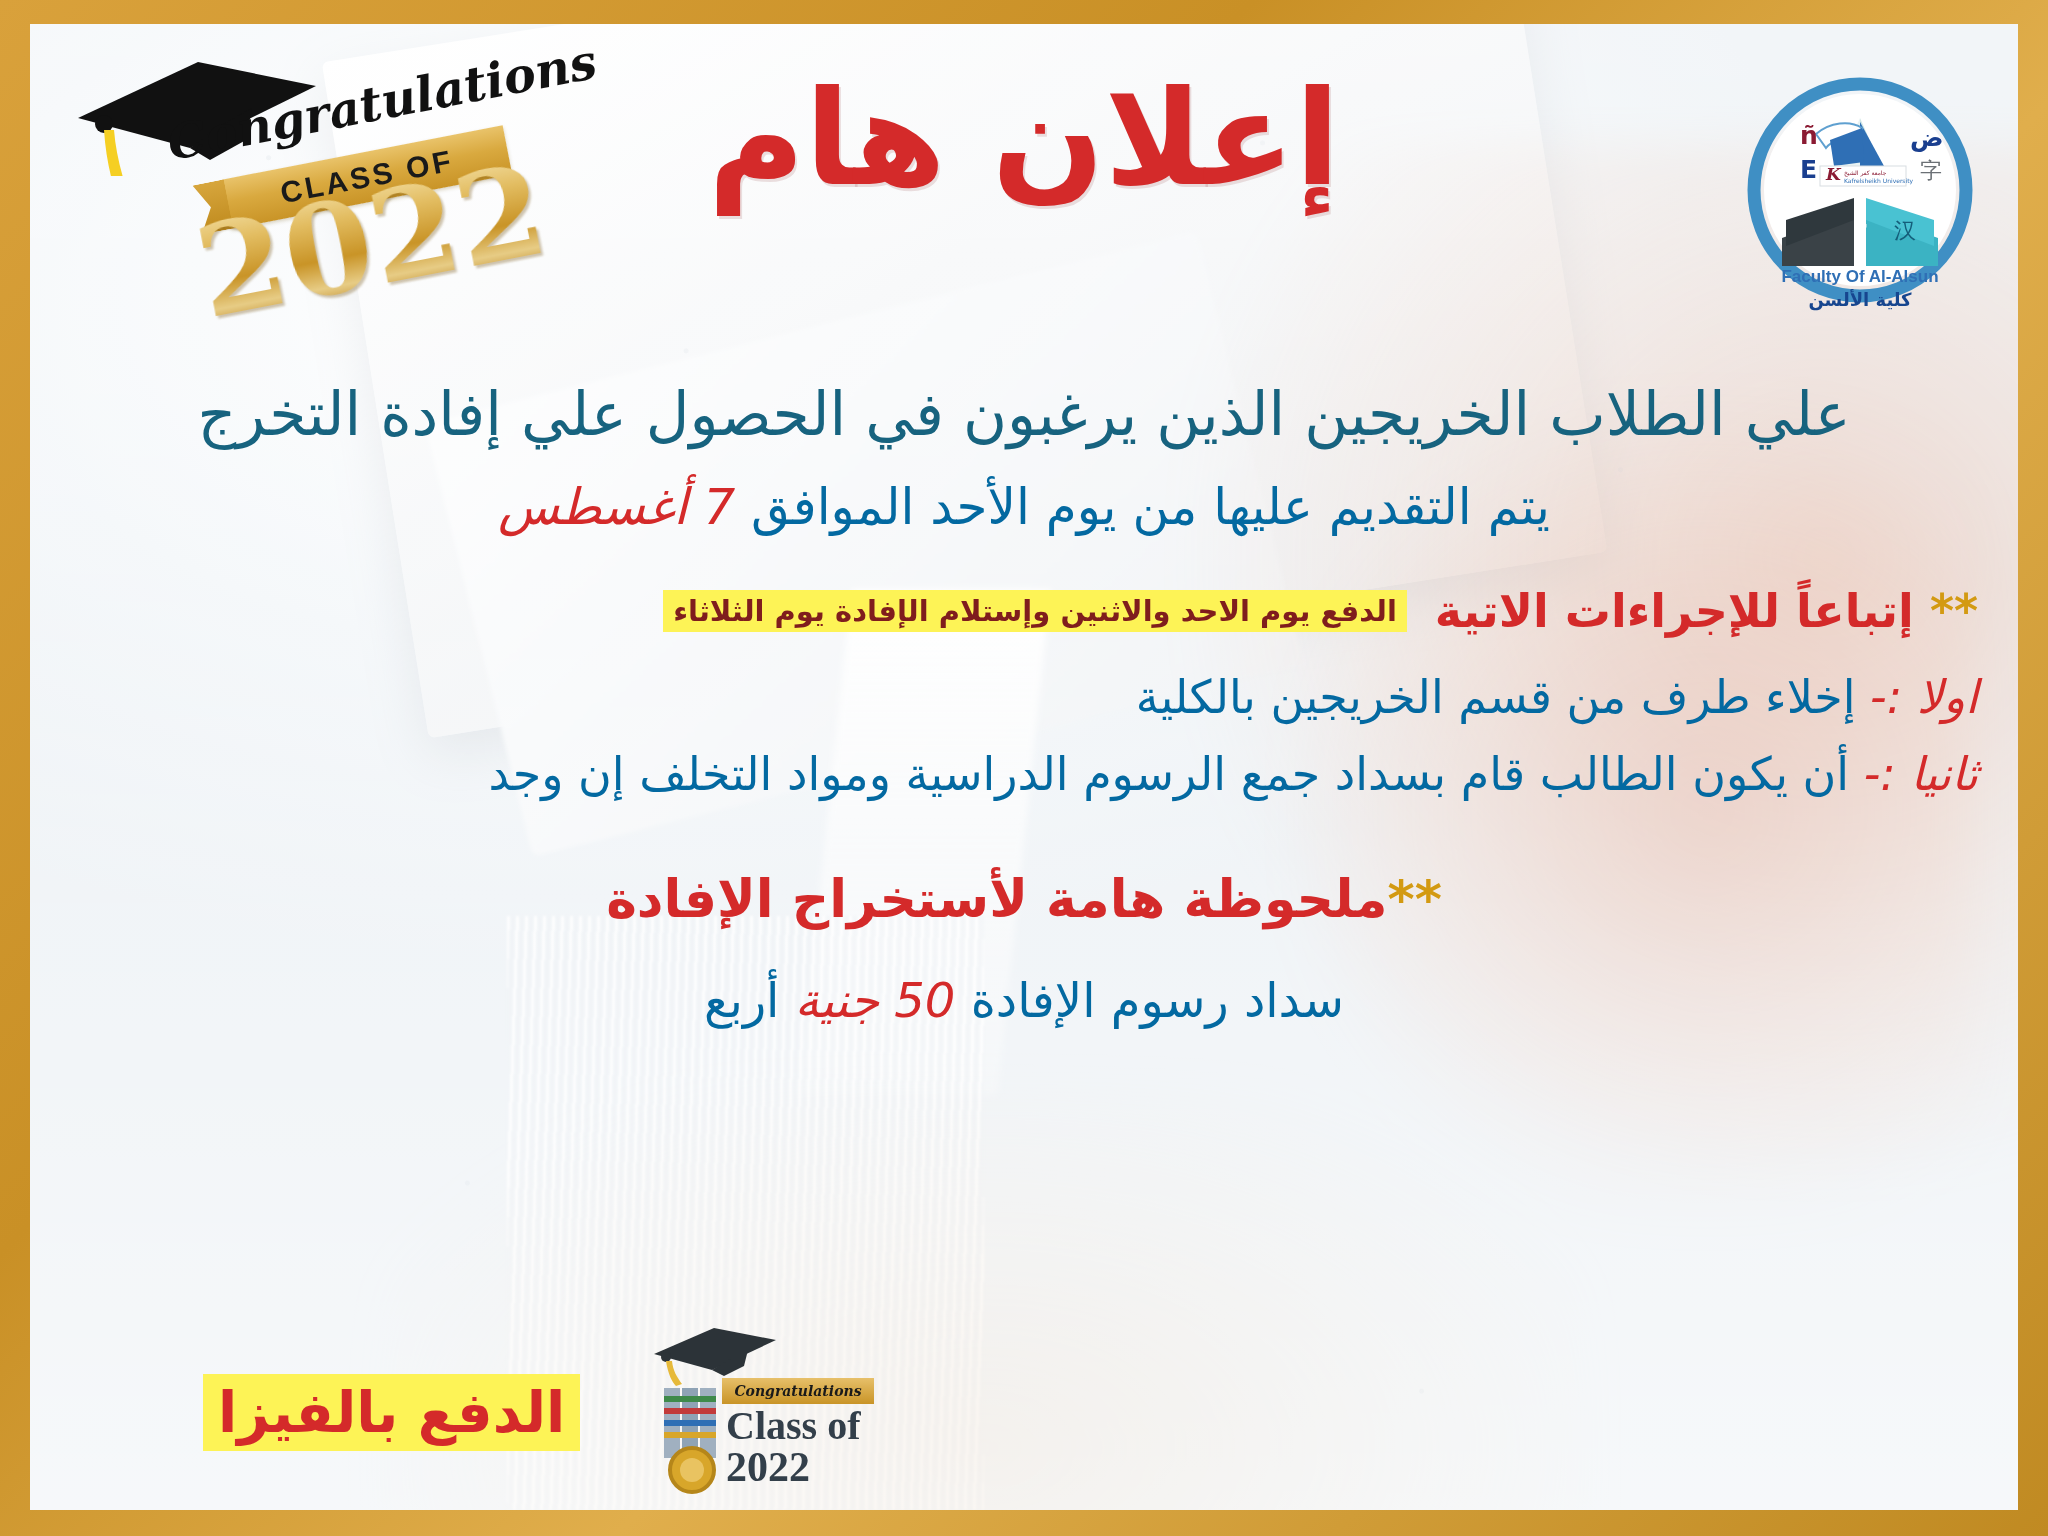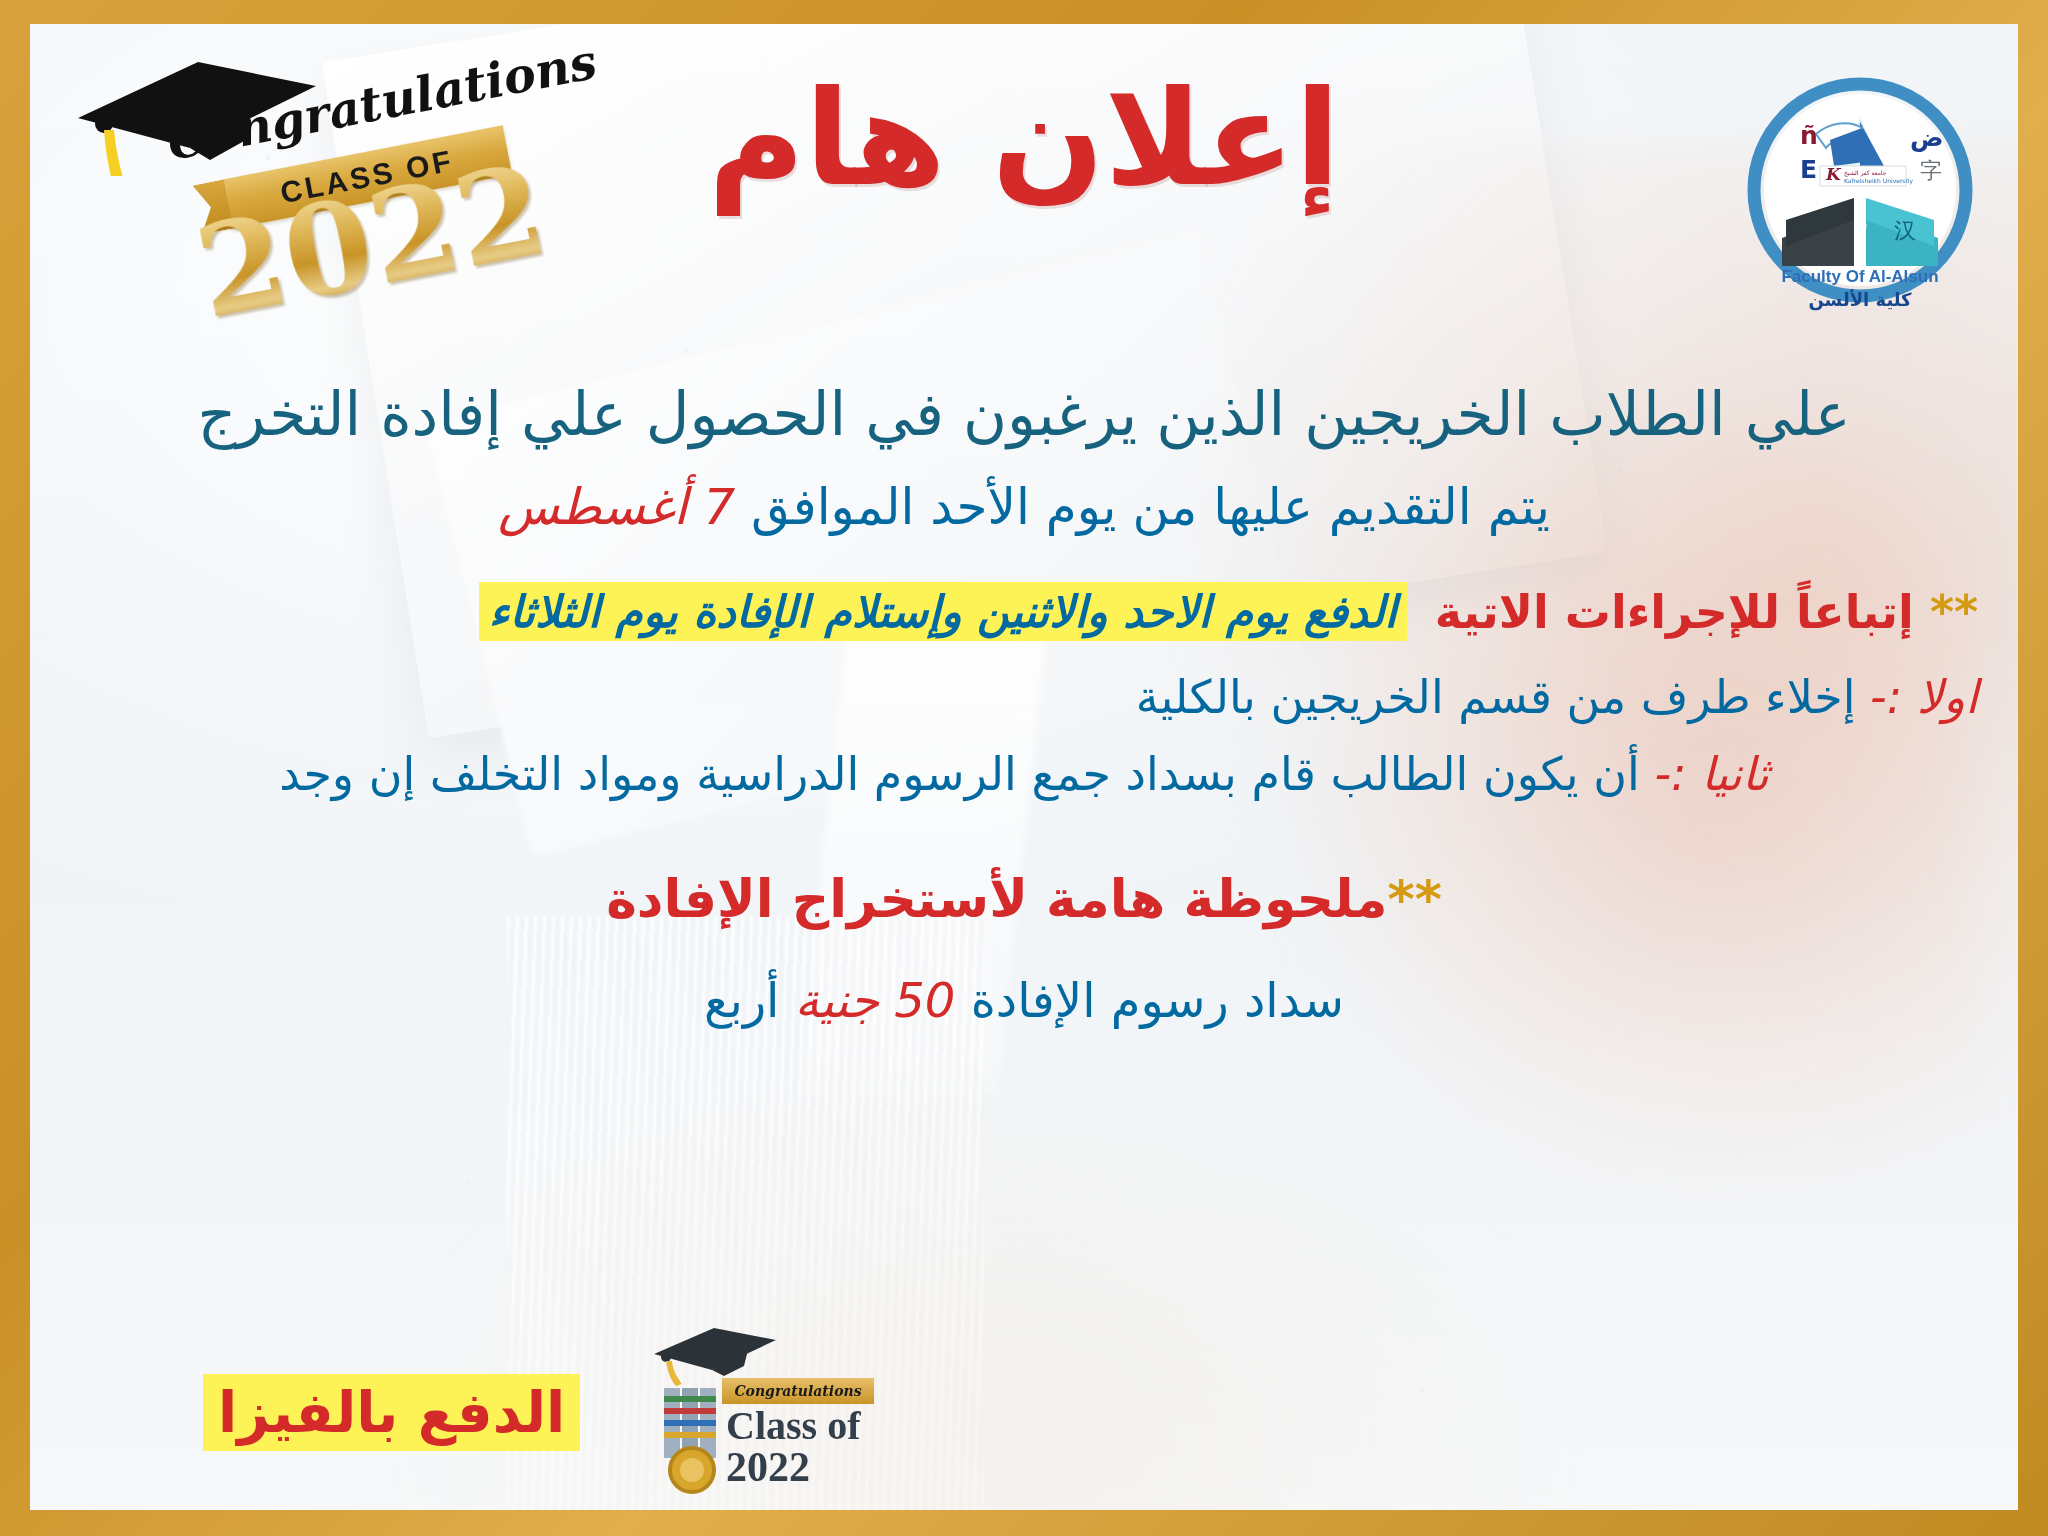--- a/index.html
+++ b/index.html
@@ -158,35 +158,34 @@
 
   
   .row-hl{
     position:absolute;left:40px;right:40px;top:560px;
     direction:rtl;display:flex;align-items:center;justify-content:flex-start;gap:30px;
   }
   .note-red{
     color:#d42a2a;font-size:46px;font-weight:600;white-space:nowrap;
   }
   .hl-yellow{
-    background:#fdf356;color:#0369a1;font-weight:bold;
-    font-size:44px;padding:2px 8px;white-space:nowrap;
+    background:#fdf356;color:#7f1d1d;font-weight:bold;
+    font-size:29px;padding:2px 8px;white-space:nowrap;
     letter-spacing:-0.5px;
     box-shadow:0 0 0 2px #fdf356;
-    font-style:italic;
   }
 
   .steps{
     position:absolute;left:40px;right:40px;top:640px;
     direction:rtl;text-align:center;color:#17637f;
     font-size:46px;line-height:1.45;
   }
   .step{margin-bottom:10px;}
   .step1{text-align:right;}
-  .step2{text-align:center;font-size:46px;}
+  .step2{text-align:right;font-size:46px;}
 
   .note2{
     position:absolute;left:40px;right:40px;top:845px;
     direction:rtl;text-align:center;
     color:#d42a2a;font-size:52px;font-weight:bold;
   }
 
   .fees{
     position:absolute;left:40px;right:40px;top:940px;
     direction:rtl;text-align:center;color:#17637f;

